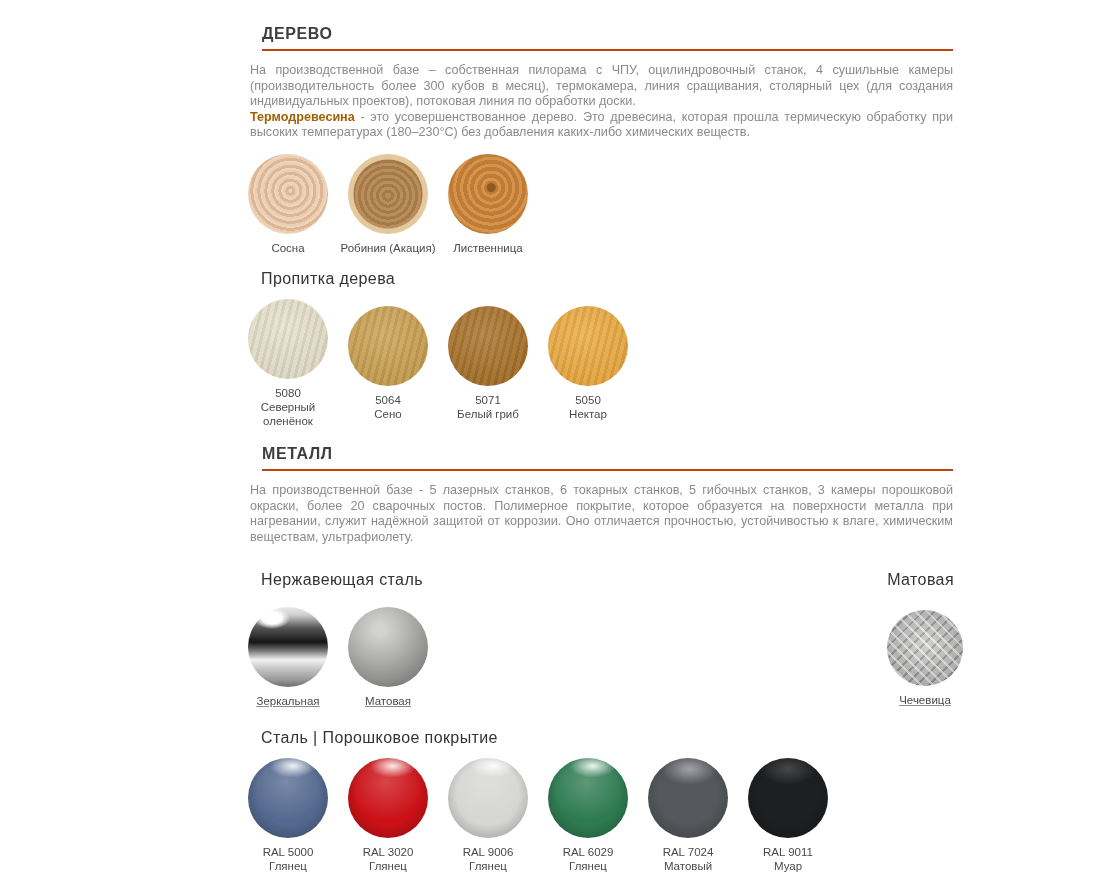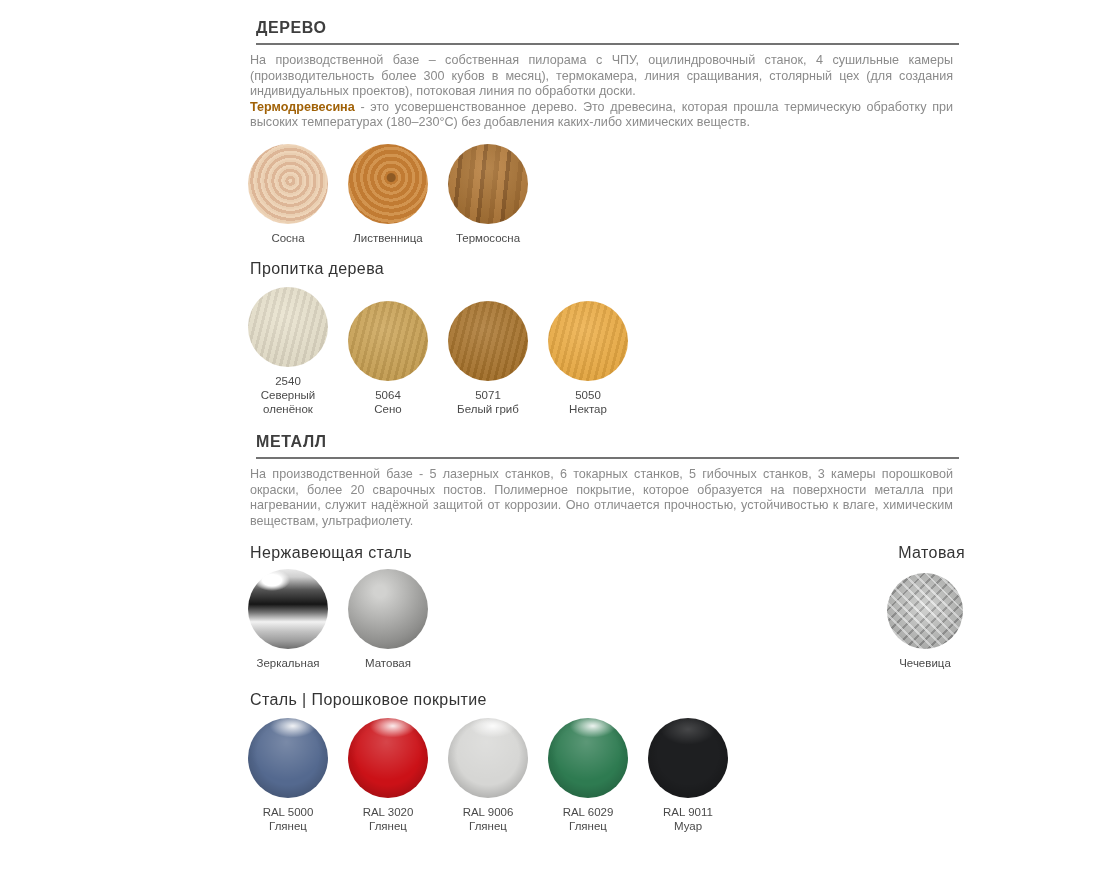--- a/index.html
+++ b/index.html
@@ -8,27 +8,27 @@
     width:1110px;height:880px;
     box-sizing:border-box;
     padding:13px 145px 0 250px;
     background:#fff;
     overflow:hidden;
     font-family:"Liberation Sans","DejaVu Sans",sans-serif;
     color:#8b8b8b;
   }
   .sec-title{
     font-size:16px;font-weight:bold;color:#3e3e3e;letter-spacing:.6px;
-    margin:6px;padding:0 0 6px 0;
-    border-bottom:2px solid #737373;
+    margin:12px;padding:0 0 6px 0;
+    border-bottom:2px solid #c2410c;
   }
   .body-text{margin:8px 12px 0 0;font-size:12.6px;line-height:15.6px;text-align:justify;color:#8b8b8b;}
   .body-text b{color:#a16207;}
-  .sub-title{font-size:16px;font-weight:400;color:#333;letter-spacing:.4px;margin:0;}
-  .swatch-row{display:flex;margin-left:-12px;align-items:flex-end;}
+  .sub-title{font-size:16px;font-weight:400;color:#333;letter-spacing:.4px;margin:11px;}
+  .swatch-row{display:flex;margin-left:-12px;align-items:center;}
   .cell{width:100px;flex:0 0 100px;text-align:center;}
   .cell-right{margin-left:auto;margin-right:-10px;}
   .swatch{width:80px;height:80px;border-radius:50%;margin:0 auto;}
   .swatch.small{width:76px;height:76px;margin-top:2px;}
   .label{margin-top:7px;font-size:11.5px;line-height:14px;color:#4a4a4a;}
   .nowrap{white-space:nowrap;}
   .headers-row{display:flex;justify-content:space-between;align-items:baseline;}
 
   
   .pine{
@@ -104,56 +104,56 @@
       radial-gradient(circle at 50% 45%, rgba(255,255,255,.12), rgba(0,0,0,.14) 92%),
       repeating-radial-gradient(circle at 30% 30%, rgba(224,160,58,.55) 0 2px, rgba(0,0,0,0) 2px 6px),
       repeating-radial-gradient(circle at 70% 65%, rgba(160,78,26,.55) 0 2px, rgba(0,0,0,0) 2px 5px),
       repeating-linear-gradient(80deg, rgba(199,176,78,.35) 0 2px, rgba(0,0,0,0) 2px 11px);
   }
   .mt-wood-row{margin-top:13px;}
   .mt-stain-title{margin-top:15px;}
   .mt-stain-row{margin-top:9px;}
   .mt-metal{margin-top:17px;}
   .mt-steel-headers{margin-top:15px;}
-  .mt-steel-row{margin-top:7px;}
+  .mt-steel-row{margin-top:7px;text-decoration:underline;}
   .mt-powder-title{margin-top:21px;}
   .mt-powder-row{margin-top:9px;}
 </style>
 </head>
 <body>
 
 <div class="page">
 
   <section>
     <h1 class="sec-title">ДЕРЕВО</h1>
     <p class="body-text">На производственной базе – собственная пилорама с ЧПУ, оцилиндровочный станок, 4 сушильные камеры (производительность более 300 кубов в месяц), термокамера, линия сращивания, столярный цех (для создания индивидуальных проектов), потоковая линия по обработки доски.</p>
     <p class="body-text" style="margin-top:0;"><b>Термодревесина</b><span> - это усовершенствованное дерево. Это древесина, которая прошла термическую обработку при высоких температурах (180–230°С) без добавления каких-либо химических веществ.</span></p>
 
     <div class="swatch-row mt-wood-row">
       <div class="cell">
         <div class="swatch pine"></div>
         <div class="label nowrap">Сосна</div>
       </div>
       <div class="cell">
+        <div class="swatch robinia"></div>
+        <div class="label nowrap">Робиния (Акация)</div>
+      </div>
+      <div class="cell">
         <div class="swatch larch"></div>
         <div class="label nowrap">Лиственница</div>
       </div>
-      <div class="cell">
-        <div class="swatch thermopine"></div>
-        <div class="label nowrap">Термососна</div>
-      </div>
     </div>
 
     <h2 class="sub-title mt-stain-title">Пропитка дерева</h2>
 
     <div class="swatch-row mt-stain-row">
       <div class="cell">
         <div class="swatch tint" style="--c: #e7e0ca;"></div>
         <div class="label">
-          <div>2540</div>
+          <div>5080</div>
           <div>Северный оленёнок</div>
         </div>
       </div>
       <div class="cell">
         <div class="swatch tint" style="--c: #c99f4e;"></div>
         <div class="label">
           <div>5064</div>
           <div>Сено</div>
         </div>
       </div>
@@ -223,20 +223,27 @@
         </div>
       </div>
       <div class="cell">
         <div class="swatch sphere" style="--c: #2e7b51;"></div>
         <div class="label">
           <div>RAL 6029</div>
           <div>Глянец</div>
         </div>
       </div>
       <div class="cell">
+        <div class="swatch sphere matte-f" style="--c: #54575b;"></div>
+        <div class="label">
+          <div>RAL 7024</div>
+          <div>Матовый</div>
+        </div>
+      </div>
+      <div class="cell">
         <div class="swatch sphere muar" style="--c: #1e1f21;"></div>
         <div class="label">
           <div>RAL 9011</div>
           <div>Муар</div>
         </div>
       </div>
     </div>
 
   </section>
 

